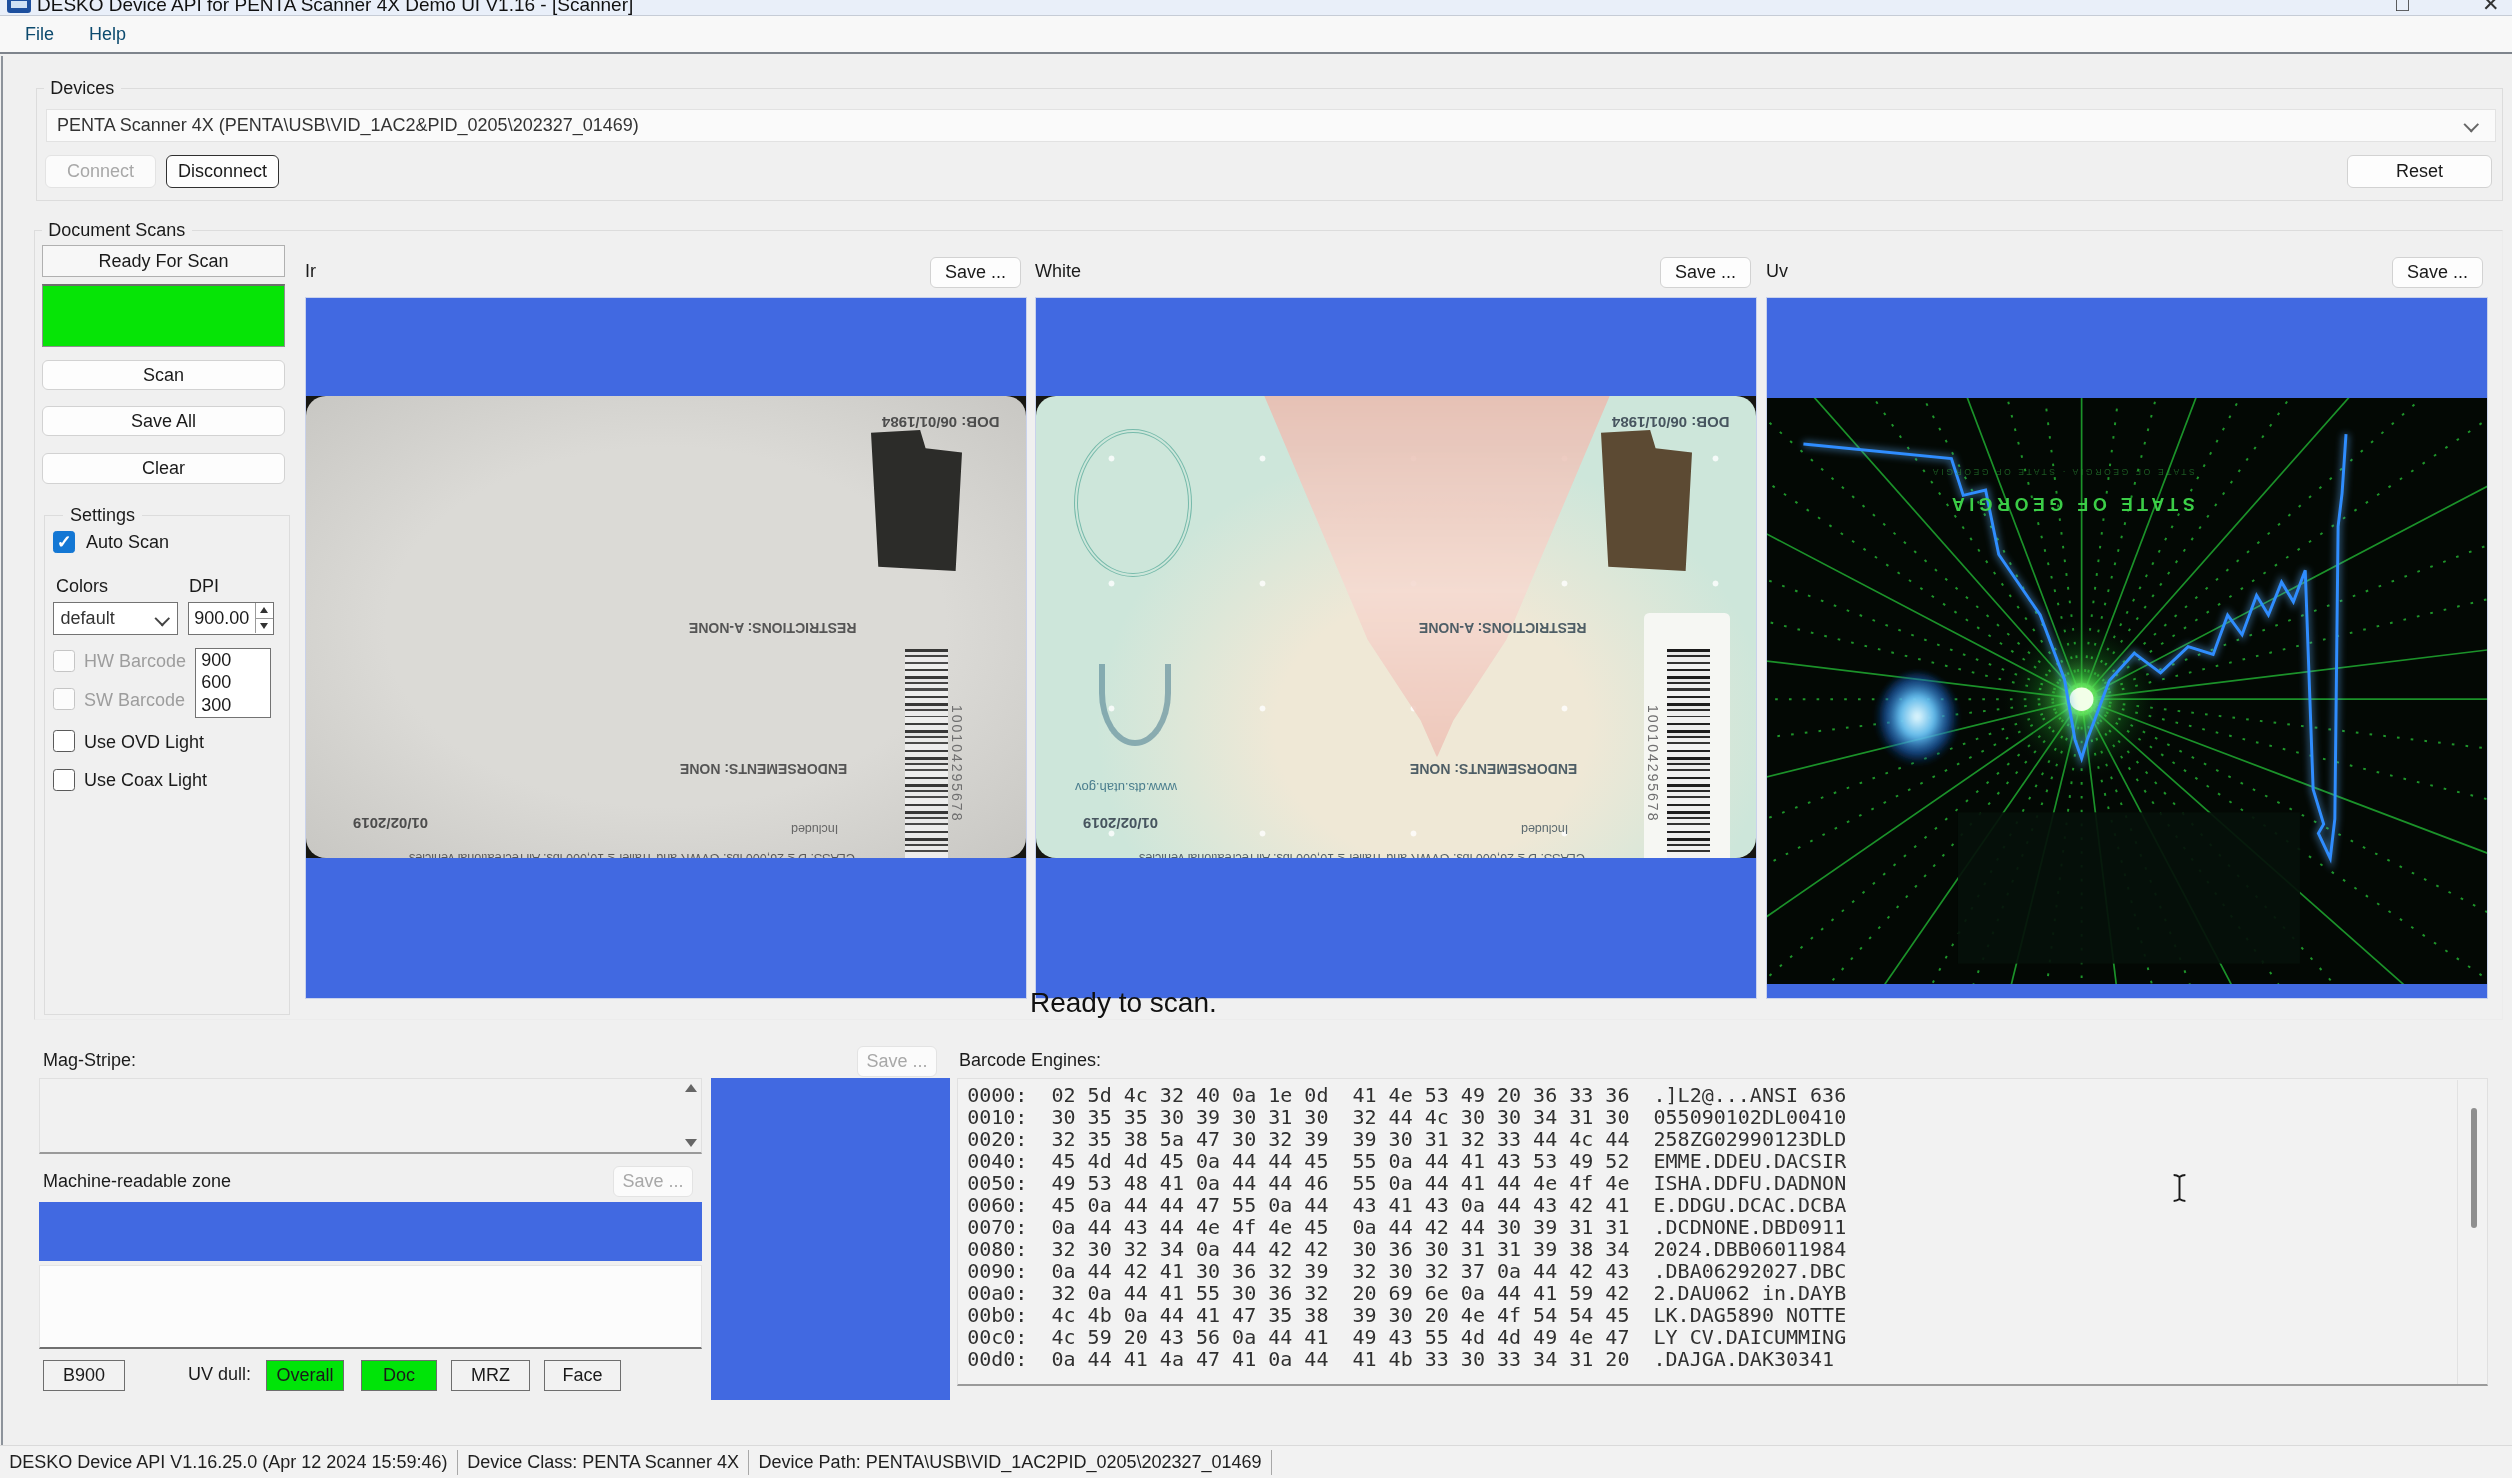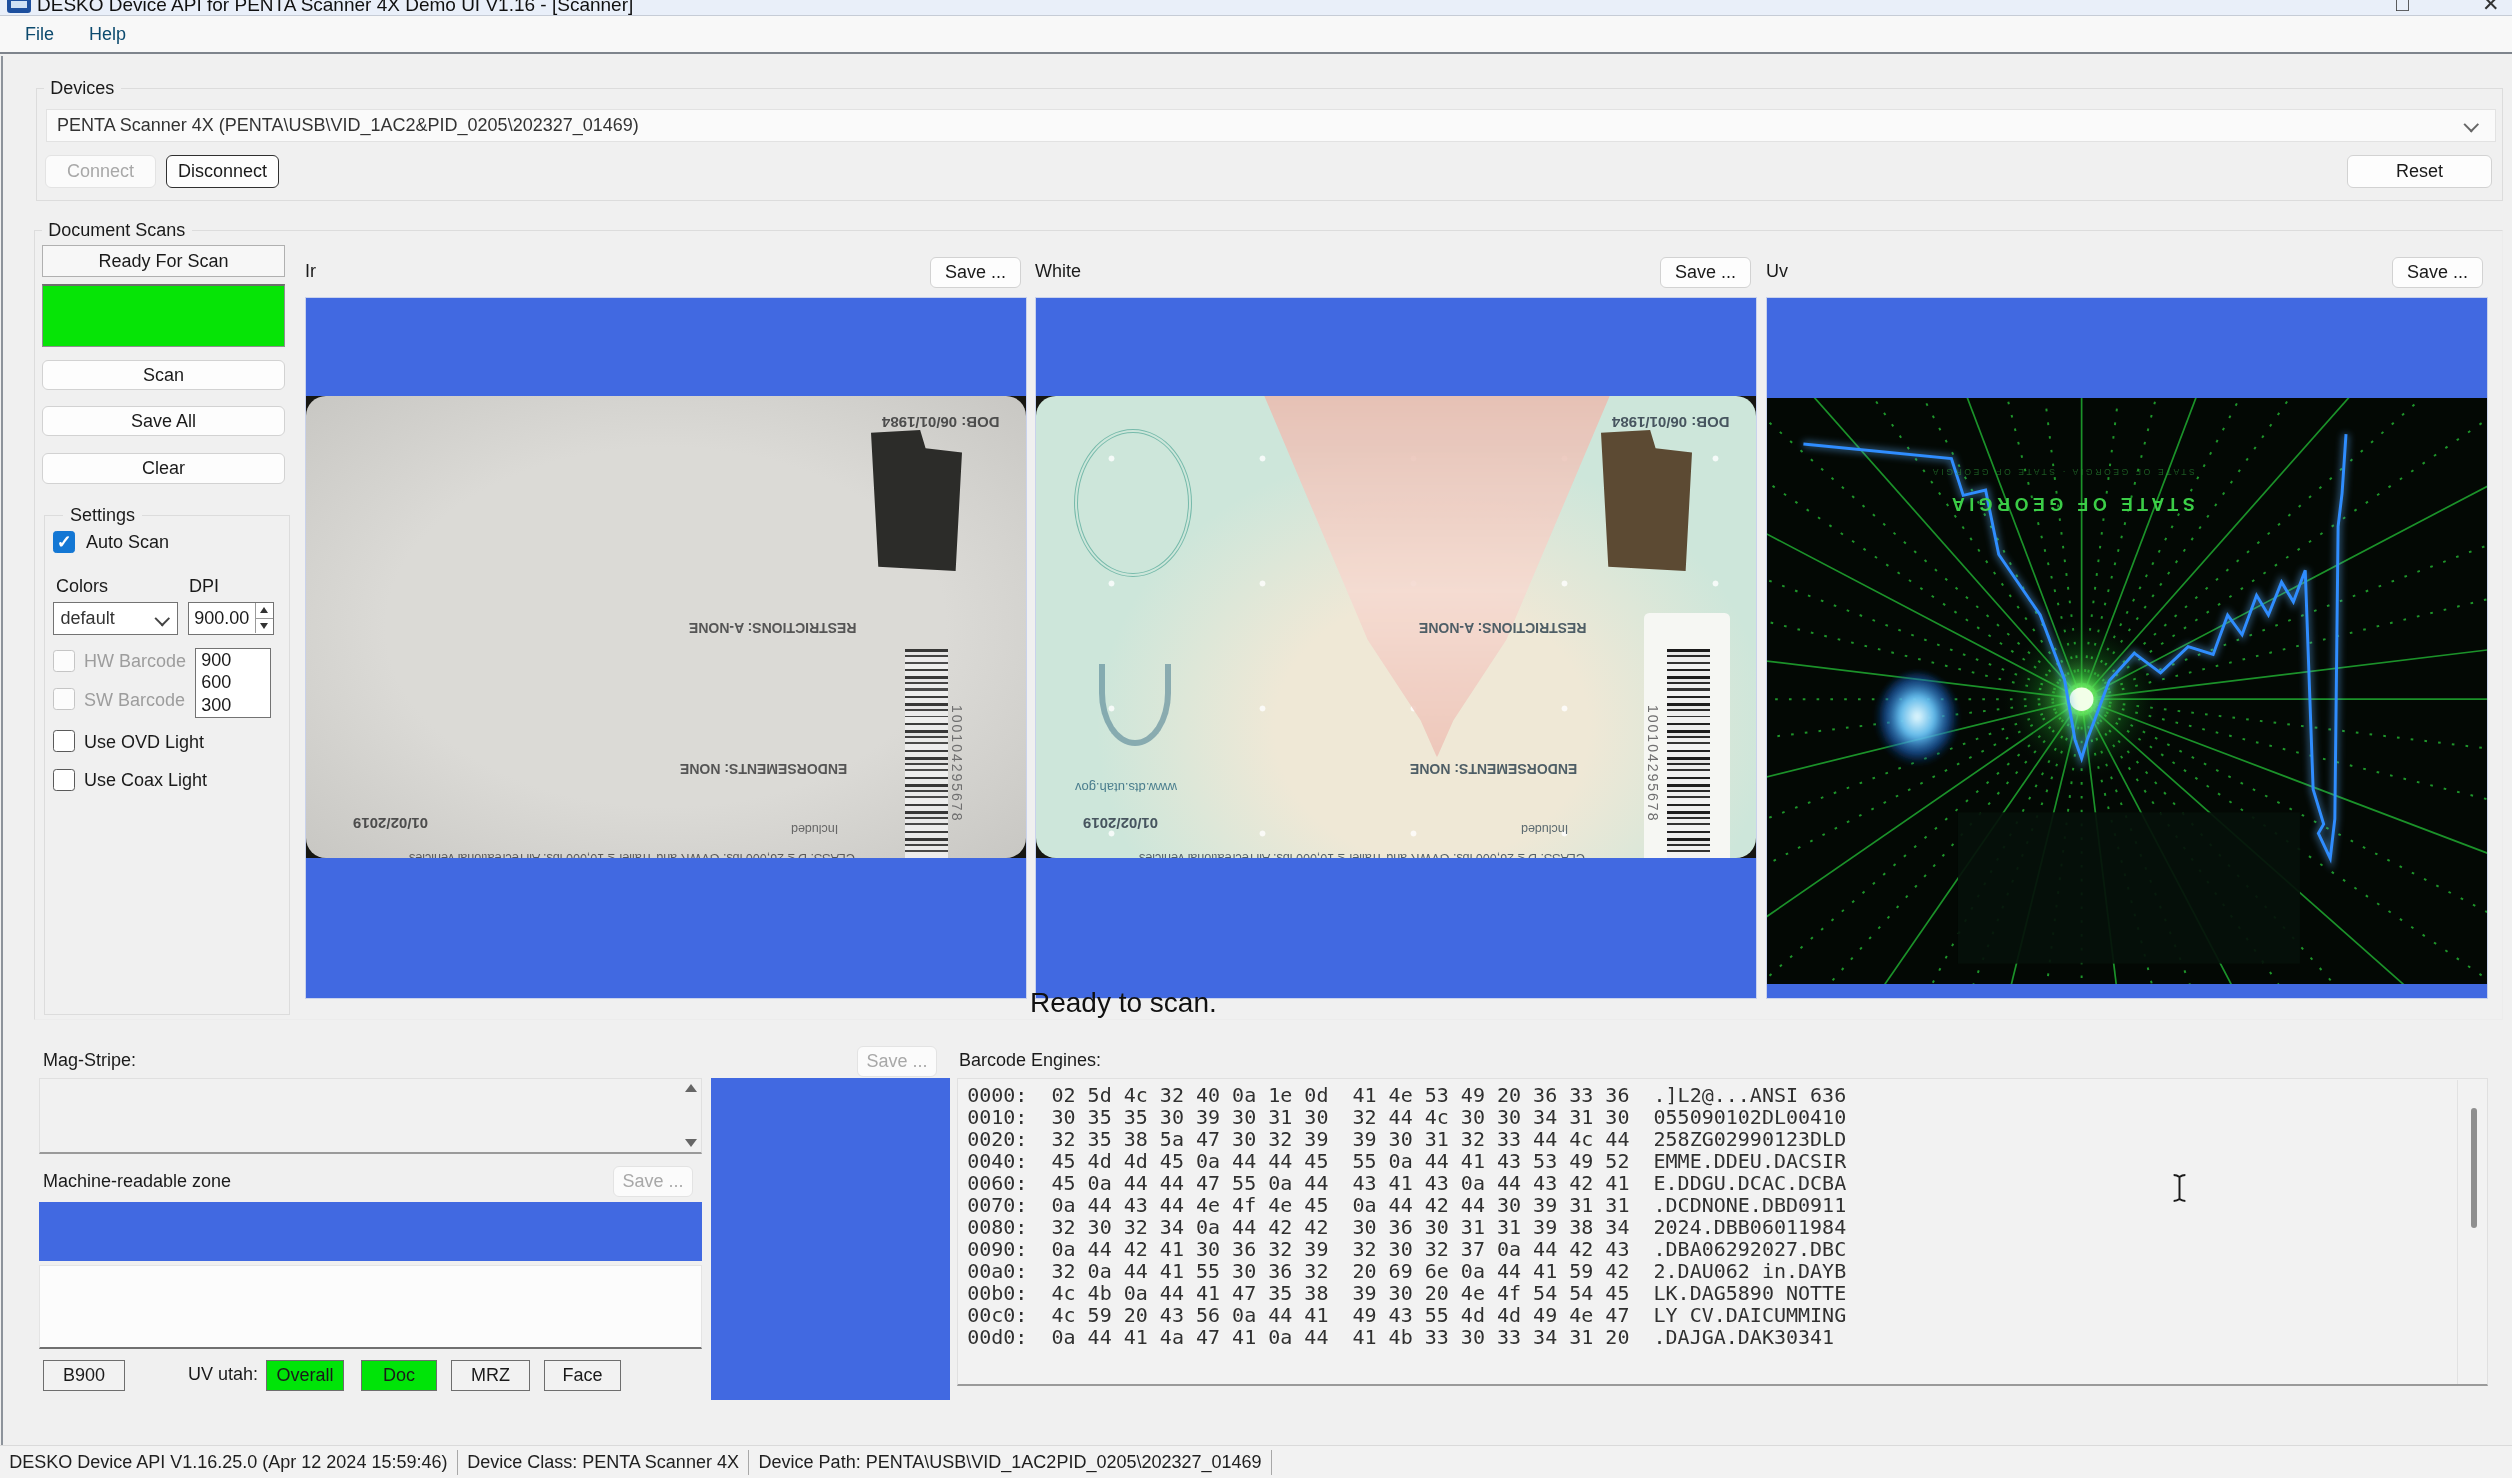--- a/index.html
+++ b/index.html
@@ -287,35 +287,36 @@
       <span class="tri-dn" style="display:block"></span>
     </div>
 </div>
 
 <div class="abs small-label" style="left:43px;top:1171px">Machine-readable zone</div>
 <div class="abs btn disabled" style="left:613px;top:1166px;width:80px;height:31px">Save ...</div>
 <div class="abs" style="left:39px;top:1202px;width:663px;height:59px;background:#4169e1"></div>
 <div class="abs" style="left:39px;top:1265px;width:663px;height:84px;background:#fcfcfc;border:0.7px solid #e4e4e4;border-bottom:2px solid #707070"></div>
 
 <div class="abs flatbox" style="left:43px;top:1360px;width:82px;height:31px;background:#f2f2f2">B900</div>
-<div class="abs small-label" style="left:188px;top:1364px">UV utah:</div>
+<div class="abs small-label" style="left:188px;top:1364px">UV dull:</div>
 <div class="abs flatbox" style="left:266px;top:1360px;width:78px;height:31px;background:#00e408">Overall</div>
 <div class="abs flatbox" style="left:361px;top:1360px;width:76px;height:31px;background:#00e408">Doc</div>
 <div class="abs flatbox" style="left:451px;top:1360px;width:79px;height:31px;background:#f2f2f2">MRZ</div>
 <div class="abs flatbox" style="left:544px;top:1360px;width:77px;height:31px;background:#f2f2f2">Face</div>
 
 <div class="abs btn disabled" style="left:857px;top:1046px;width:80px;height:31px">Save ...</div>
 <div class="abs" style="left:711px;top:1078px;width:239px;height:322px;background:#4169e1"></div>
 <div class="abs small-label" style="left:959px;top:1050px">Barcode Engines:</div>
 <div class="abs hexbox" style="left:957px;top:1078px;width:1531px;height:308px">
   <div id="hexrows" style="position:absolute;left:9.2px;top:5.3px">
       <div class="hexline">0000:  02 5d 4c 32 40 0a 1e 0d  41 4e 53 49 20 36 33 36  .]L2@...ANSI 636</div>
       <div class="hexline">0010:  30 35 35 30 39 30 31 30  32 44 4c 30 30 34 31 30  055090102DL00410</div>
       <div class="hexline">0020:  32 35 38 5a 47 30 32 39  39 30 31 32 33 44 4c 44  258ZG02990123DLD</div>
       <div class="hexline">0040:  45 4d 4d 45 0a 44 44 45  55 0a 44 41 43 53 49 52  EMME.DDEU.DACSIR</div>
+      <div class="hexline">0050:  49 53 48 41 0a 44 44 46  55 0a 44 41 44 4e 4f 4e  ISHA.DDFU.DADNON</div>
       <div class="hexline">0060:  45 0a 44 44 47 55 0a 44  43 41 43 0a 44 43 42 41  E.DDGU.DCAC.DCBA</div>
       <div class="hexline">0070:  0a 44 43 44 4e 4f 4e 45  0a 44 42 44 30 39 31 31  .DCDNONE.DBD0911</div>
       <div class="hexline">0080:  32 30 32 34 0a 44 42 42  30 36 30 31 31 39 38 34  2024.DBB06011984</div>
       <div class="hexline">0090:  0a 44 42 41 30 36 32 39  32 30 32 37 0a 44 42 43  .DBA06292027.DBC</div>
       <div class="hexline">00a0:  32 0a 44 41 55 30 36 32  20 69 6e 0a 44 41 59 42  2.DAU062 in.DAYB</div>
       <div class="hexline">00b0:  4c 4b 0a 44 41 47 35 38  39 30 20 4e 4f 54 54 45  LK.DAG5890 NOTTE</div>
       <div class="hexline">00c0:  4c 59 20 43 56 0a 44 41  49 43 55 4d 4d 49 4e 47  LY CV.DAICUMMING</div>
       <div class="hexline">00d0:  0a 44 41 4a 47 41 0a 44  41 4b 33 30 33 34 31 20  .DAJGA.DAK30341</div>
     </div>
   <div class="scroll-lane"></div>

